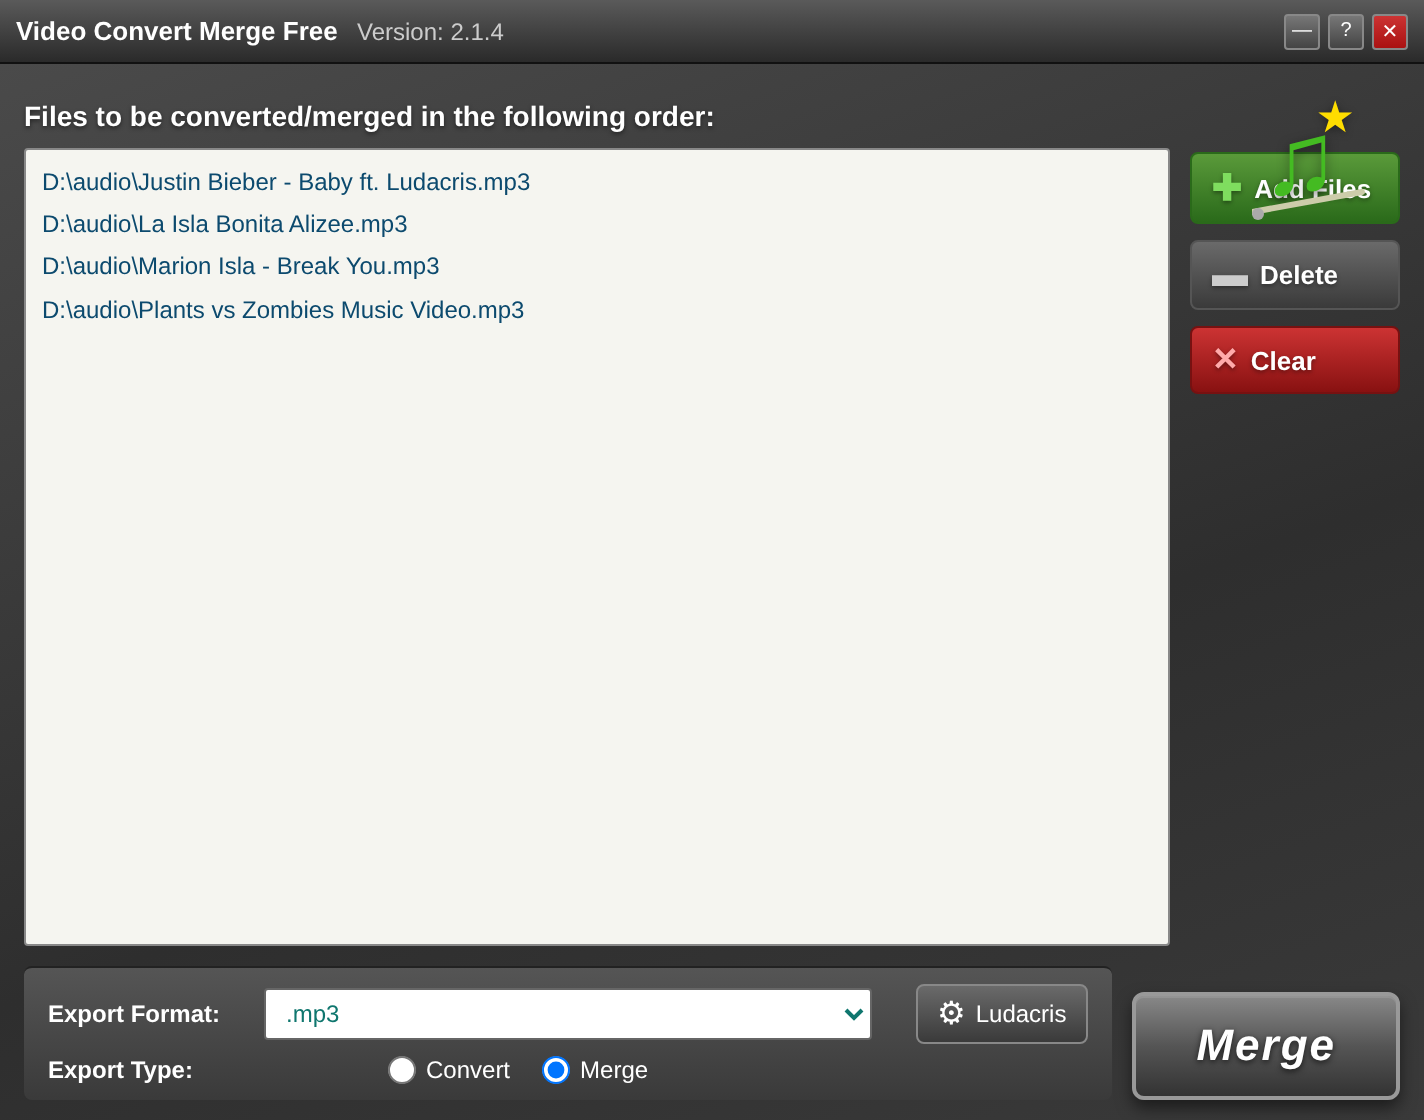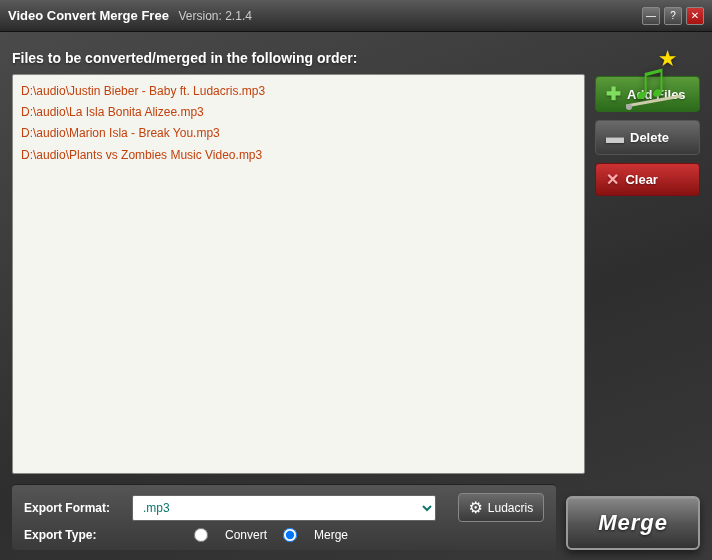--- a/index.html
+++ b/index.html
@@ -110,21 +110,21 @@
     .file-list {
       flex: 1;
       background: #f5f5f0;
       border: 1px solid #888;
       border-radius: 2px;
       padding: 6px;
       overflow-y: auto;
       min-height: 300px;
     }
     .file-item {
-      color: #c2410c;
+      color: #0c4a6e;
       font-size: 12px;
       padding: 1px 2px;
       line-height: 1.6;
     }
 
     
     .side-buttons {
       display: flex;
       flex-direction: column;
       gap: 8px;
@@ -223,21 +223,21 @@
 
     .radio-group {
       display: flex;
       align-items: center;
       gap: 16px;
       margin-left: 80px;
     }
     .radio-item {
       display: flex;
       align-items: flex-end;
-      gap: 17px;
+      gap: 5px;
       color: #fff;
       font-size: 12px;
       cursor: pointer;
     }
     .radio-item input[type="radio"] {
       cursor: pointer;
       width: 14px;
       height: 14px;
     }
 

